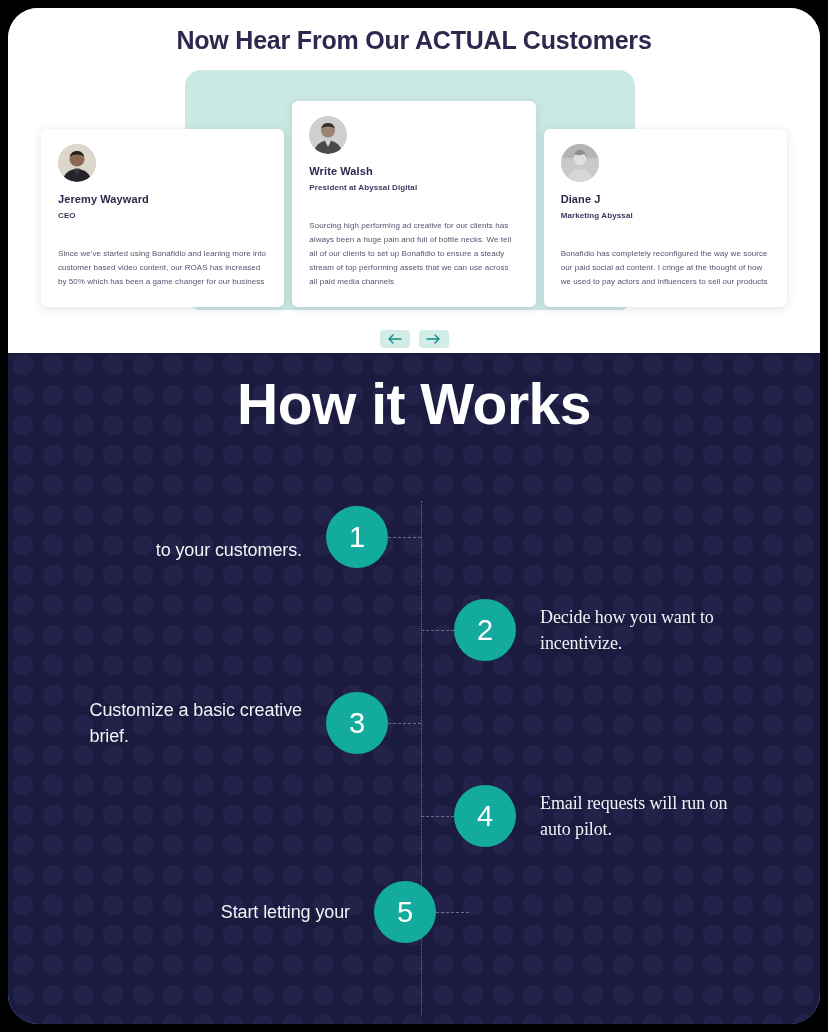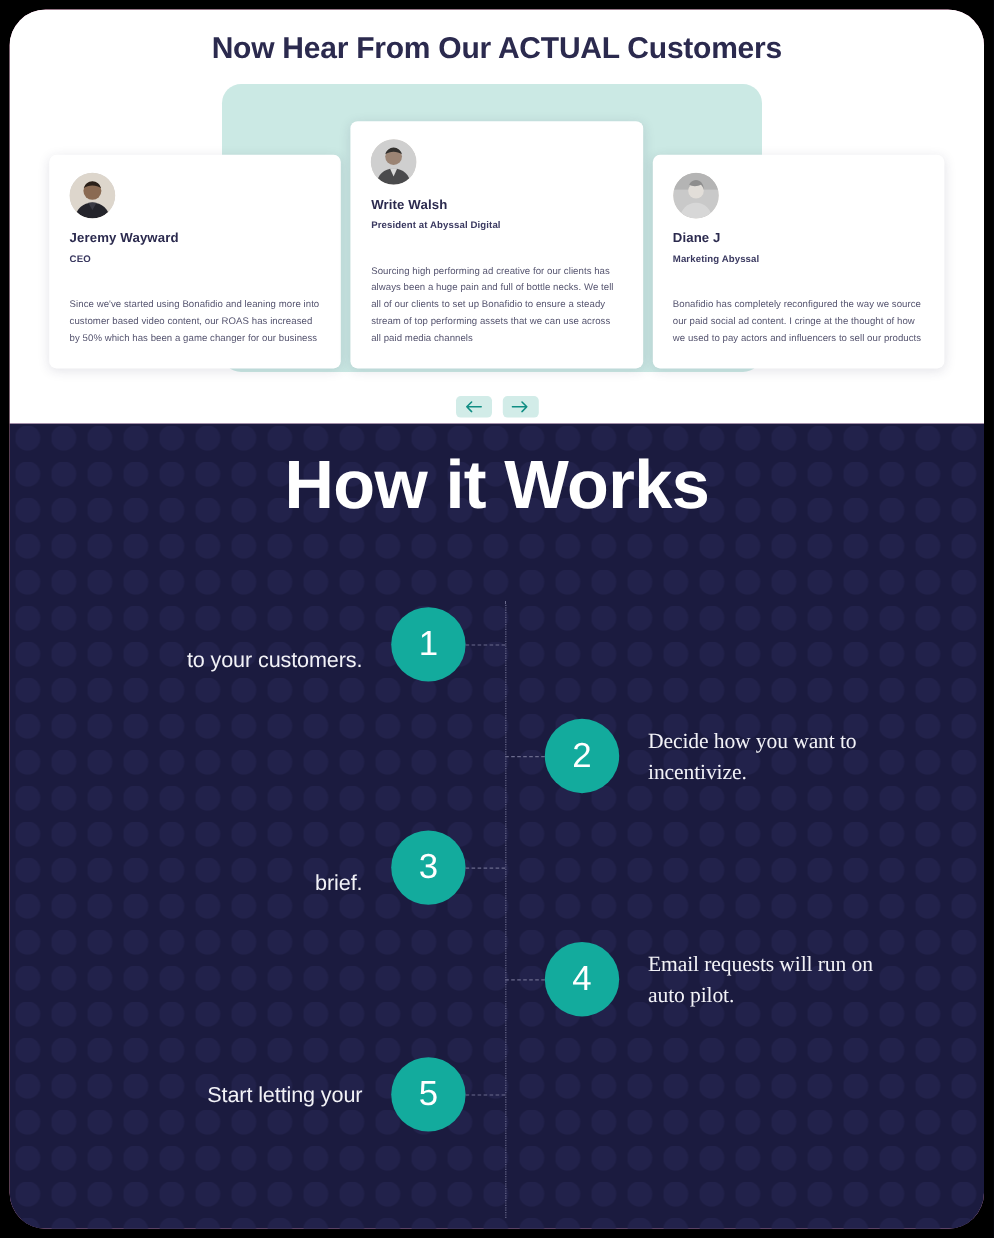--- a/index.html
+++ b/index.html
@@ -14,21 +14,21 @@
 
   
   #page-frame {
     position: absolute;
     left: 8px;
     top: 8px;
     width: 812px;
     height: 1016px;
     border-radius: 30px;
     overflow: hidden;
-    background: #f9a8d4;
+    background: #7dd3fc;
   }
 
   
   #testimonials-section {
     position: relative;
     width: 100%;
     height: 345px;
     background: #ffffff;
   }
 
@@ -330,37 +330,37 @@
         <div class="connector"></div>
         <div class="step-circle">2</div>
         <div class="step-text">
           <span>Decide how you want to</span><br>
           <span>incentivize.</span>
         </div>
       </div>
 
       <div class="step-row left" style="top:213px;">
         <div class="step-text">
-          <br>
+          <span>Customize a basic creative</span><br>
           <span>brief.</span>
         </div>
         <div class="step-circle">3</div>
         <div class="connector"></div>
       </div>
 
       <div class="step-row right" style="top:306px;">
         <div class="connector"></div>
         <div class="step-circle">4</div>
         <div class="step-text">
           <span>Email requests will run on</span><br>
           <span>auto pilot.</span>
         </div>
       </div>
 
-      <div class="step-row left" style="top:402px;">
+      <div class="step-row left" style="top:402px;margin-left:48px;">
         <div class="step-text">
           <span>Start letting your</span><br>
         </div>
         <div class="step-circle">5</div>
         <div class="connector"></div>
       </div>
 
     </div>
 
   </section>

